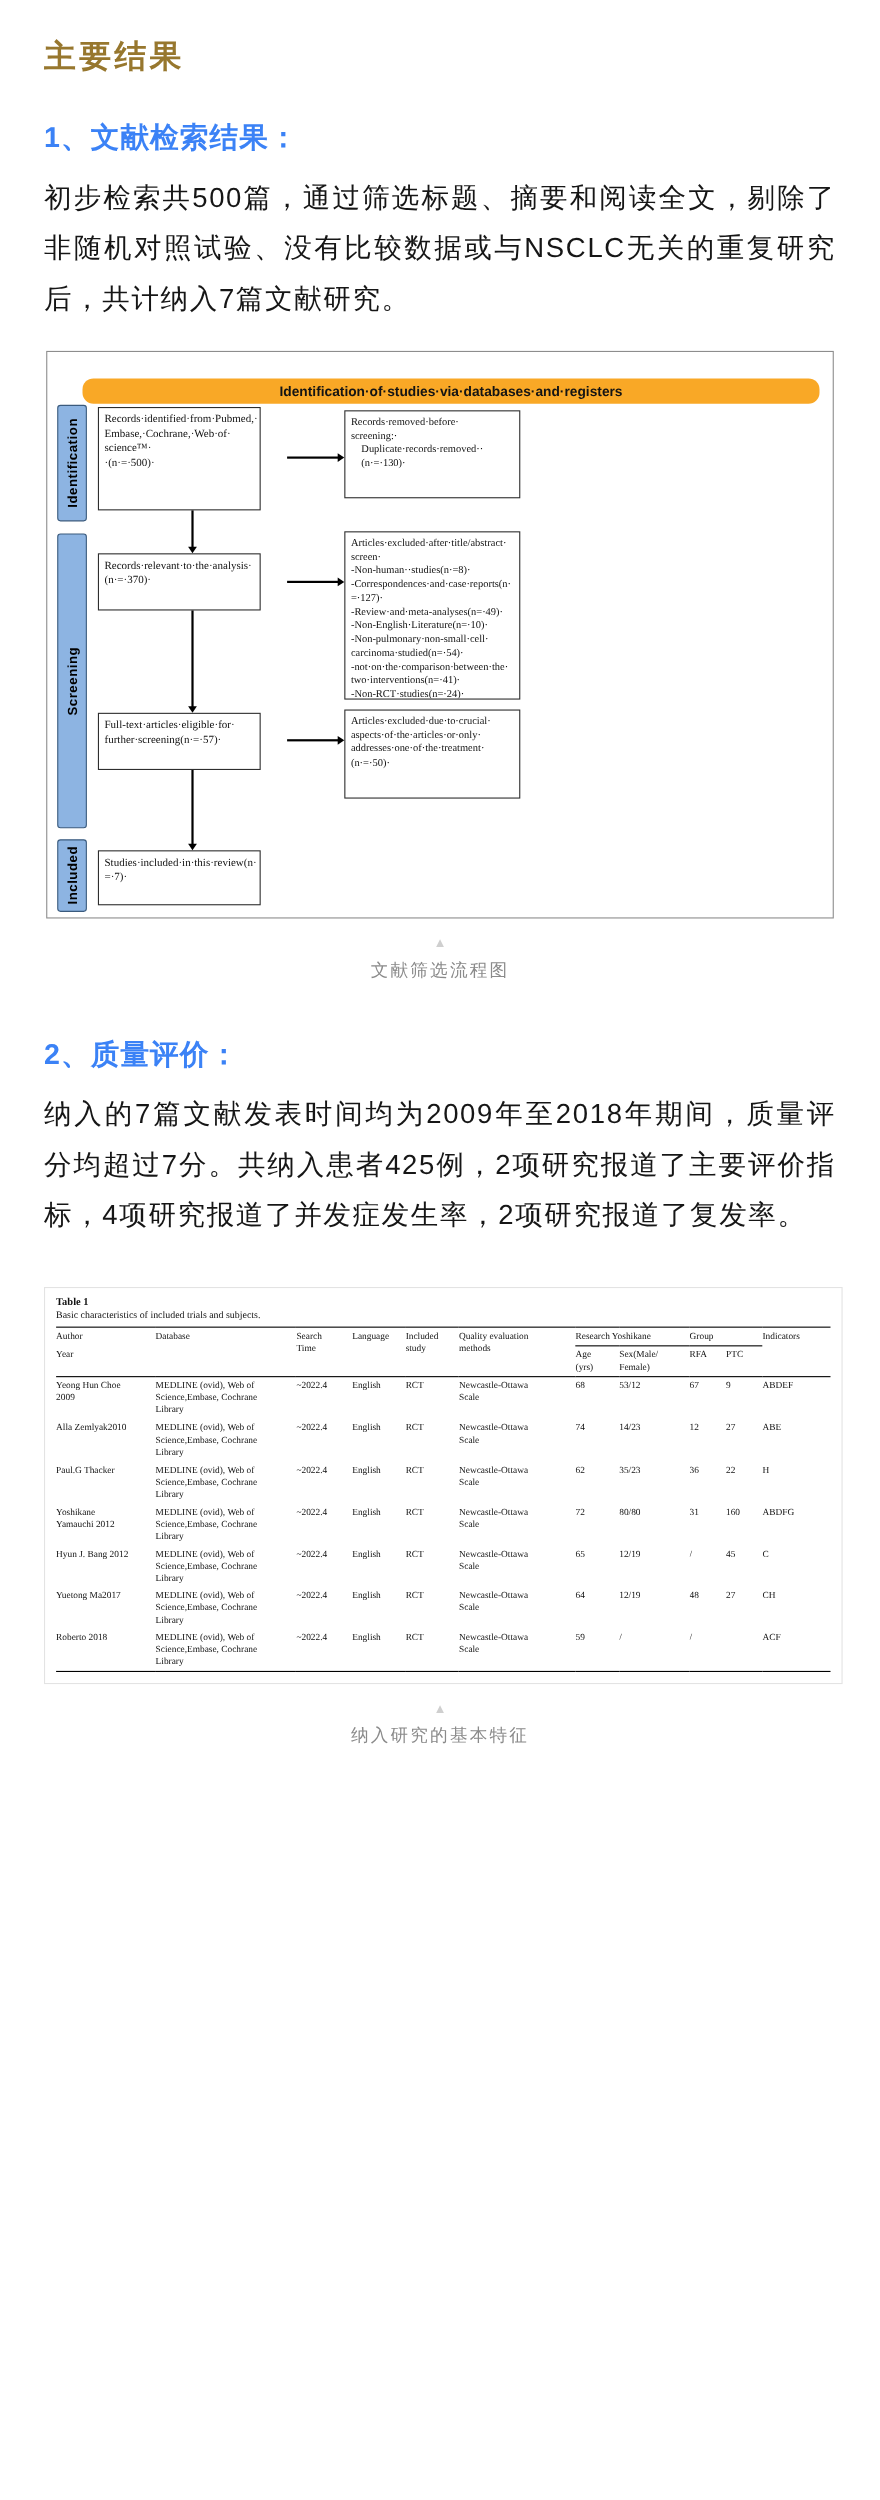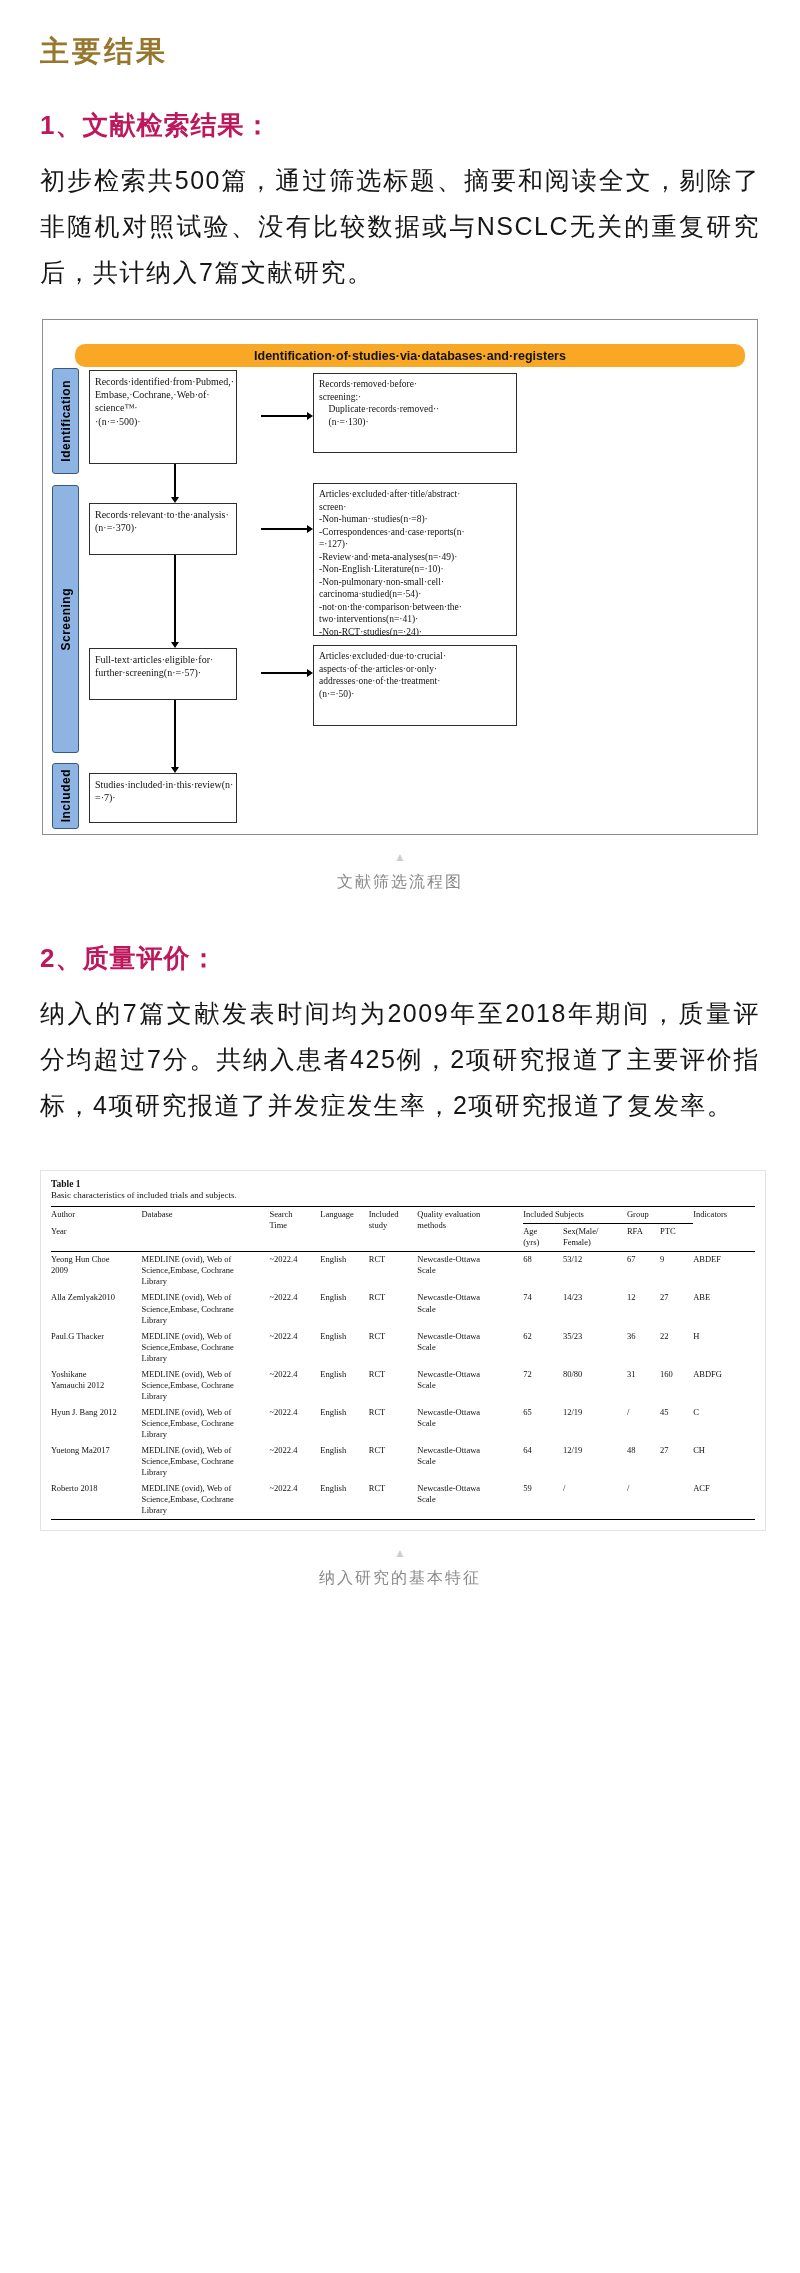--- a/index.html
+++ b/index.html
@@ -8,21 +8,21 @@
     width:800px; height:2273px; background:#ffffff; overflow:hidden;
     font-family:"Liberation Sans", sans-serif; color:#141414; position:relative;
   }
   .page { padding:26px 40px 0 40px; }
 
   .main-title {
     font-size:29px; font-weight:700; color:#97772e;
     letter-spacing:3px; margin:6px 0 0 0;
   }
   .sub-heading {
-    font-size:26px; font-weight:700; color:#be185d;
+    font-size:26px; font-weight:700; color:#3b82f6;
     letter-spacing:1px; margin:36px 0 0 0;
   }
   .body-para {
     font-size:25px; line-height:46px; text-align:justify;
     letter-spacing:1.5px; color:#161616; margin:14px 0 0 0;
   }
 
   
   .flow-figure {
     position:relative; width:716px; height:516px; margin:24px auto 0 auto;
@@ -48,21 +48,21 @@
   .s1 { top:48px; height:106px; }
   .s2 { top:165px; height:268px; }
   .s3 { top:443px; height:66px; }
 
   .fbox {
     position:absolute; border:1px solid #2e2e2e; background:#fff;
     padding:4px 5px; font-size:10px; line-height:1.32;
     white-space:pre-wrap; overflow:hidden; color:#111;
   }
   .lb { left:46px;  width:148px; }
-  .rb { left:270px; width:204px; font-size:9.5px; }
+  .rb { left:270px; width:160px; font-size:9.5px; }
   .lb1 { top:50px;  height:94px; }
   .lb2 { top:183px; height:52px; }
   .lb3 { top:328px; height:52px; }
   .lb4 { top:453px; height:50px; }
   .rb1 { top:53px;  height:80px; }
   .rb2 { top:163px; height:153px; }
   .rb3 { top:325px; height:81px; }
 
   .arr-v { position:absolute; width:1.6px; background:#000; }
   .arr-v::after {
@@ -206,21 +206,21 @@
         <tr class="h1">
           <th>Author</th>
           <th class="rs2" rowspan="2">Database</th>
           <th class="rs2" rowspan="2">Search
 Time</th>
           <th class="rs2" rowspan="2">Language</th>
           <th class="rs2" rowspan="2">Included
 study</th>
           <th class="rs2" rowspan="2">Quality evaluation
 methods</th>
-          <th class="span" colspan="2">Included Subjects</th>
+          <th class="span" colspan="2">Research Yoshikane</th>
           <th class="span" colspan="2">Group</th>
           <th class="rs2" rowspan="2">Indicators</th>
         </tr>
         <tr class="h2">
           <th>Year</th>
           <th>Age
 (yrs)</th>
           <th>Sex(Male/
 Female)</th>
           <th>RFA</th>

